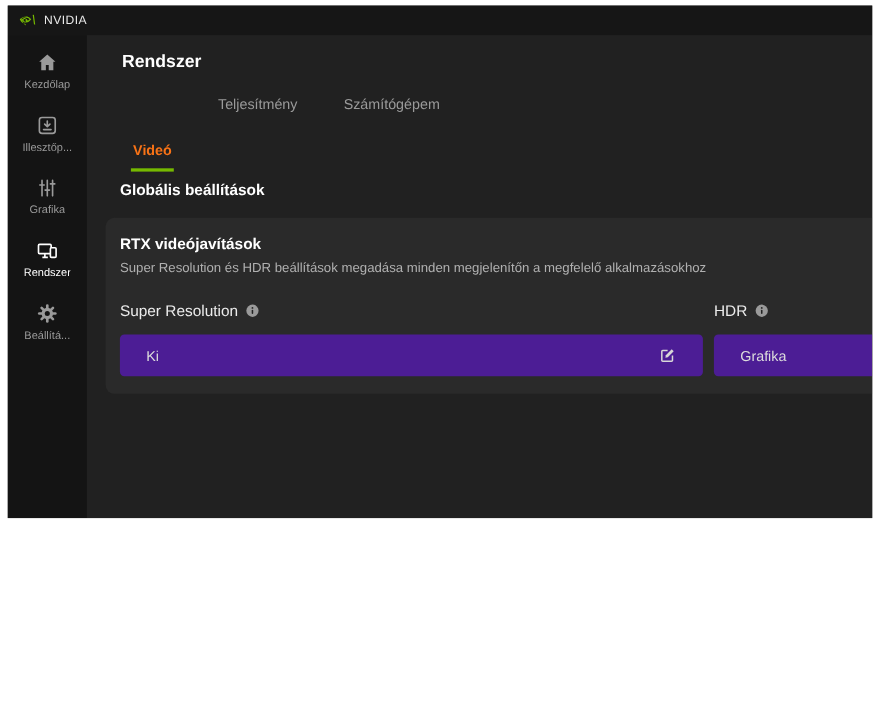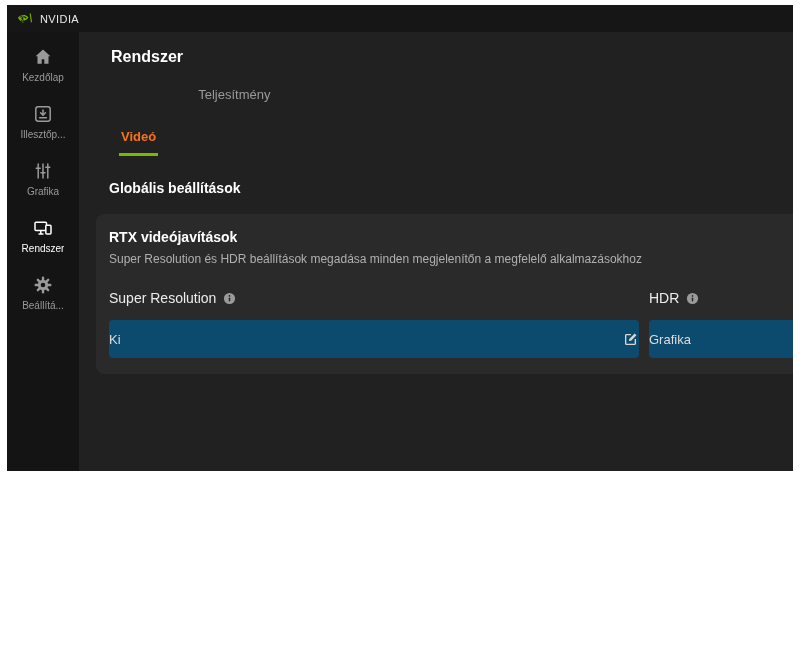--- a/index.html
+++ b/index.html
@@ -67,21 +67,21 @@
     padding: 0 2px 9px 2px;
     font-size: 13px; color: #9a9a9a;
     cursor: pointer; border-bottom: 3px solid transparent;
   }
   .tab.active {
     color: #f97316; font-weight: bold;
     border-bottom-color: #76b900;
     margin-top: 42px;
   }
   .section-title {
-    margin: 24px 0 0 30px;
+    margin: 8px 0 0 30px;
     color: #ffffff; font-size: 14px; font-weight: bold;
   }
   
   .card {
     margin: 18px 0 0 17px;
     background: #2a2a2a;
     border-radius: 8px 0 0 8px;
     padding: 15px 0 16px 13px;
     overflow: hidden;
   }
@@ -91,24 +91,24 @@
   .control { flex: 0 0 530px; width: 530px; }
   .control-label-row {
     display: flex; align-items: center; gap: 7px;
     color: #ececec; font-size: 14px;
     margin-bottom: 14px;
   }
   .info { width: 13px; height: 13px; display: inline-block; cursor: pointer; }
   .info svg { width: 13px; height: 13px; display: block; }
   .dropdown {
     height: 38px;
-    background: #0c4a6e;
+    background: #4c1d95;
     border-radius: 4px;
     display: flex; align-items: center; justify-content: space-between;
-    padding: 0 0;
+    padding: 0 24px;
     color: #dcdcdc; font-size: 13px;
     cursor: pointer;
   }
   .edit { width: 17px; height: 17px; display: inline-block; cursor: pointer; color: #d8d8d8; }
   .edit svg { width: 17px; height: 17px; display: block; }
 </style>
 </head>
 <body>
 
 <div class="window">
@@ -188,20 +188,23 @@
     <main class="main">
 
       <h1 class="page-title">Rendszer</h1>
 
       <div class="tabs">
         <div class="tab active">
           <span>Videó</span>
         </div>
         <div class="tab">
           <span>Teljesítmény</span>
+        </div>
+        <div class="tab">
+          <span>Számítógépem</span>
         </div>
       </div>
 
       <h2 class="section-title">Globális beállítások</h2>
 
       <section class="card">
         <h3 class="card-title">RTX videójavítások</h3>
         <p class="card-desc">Super Resolution és HDR beállítások megadása minden megjelenítőn a megfelelő alkalmazásokhoz</p>
 
         <div class="controls">

